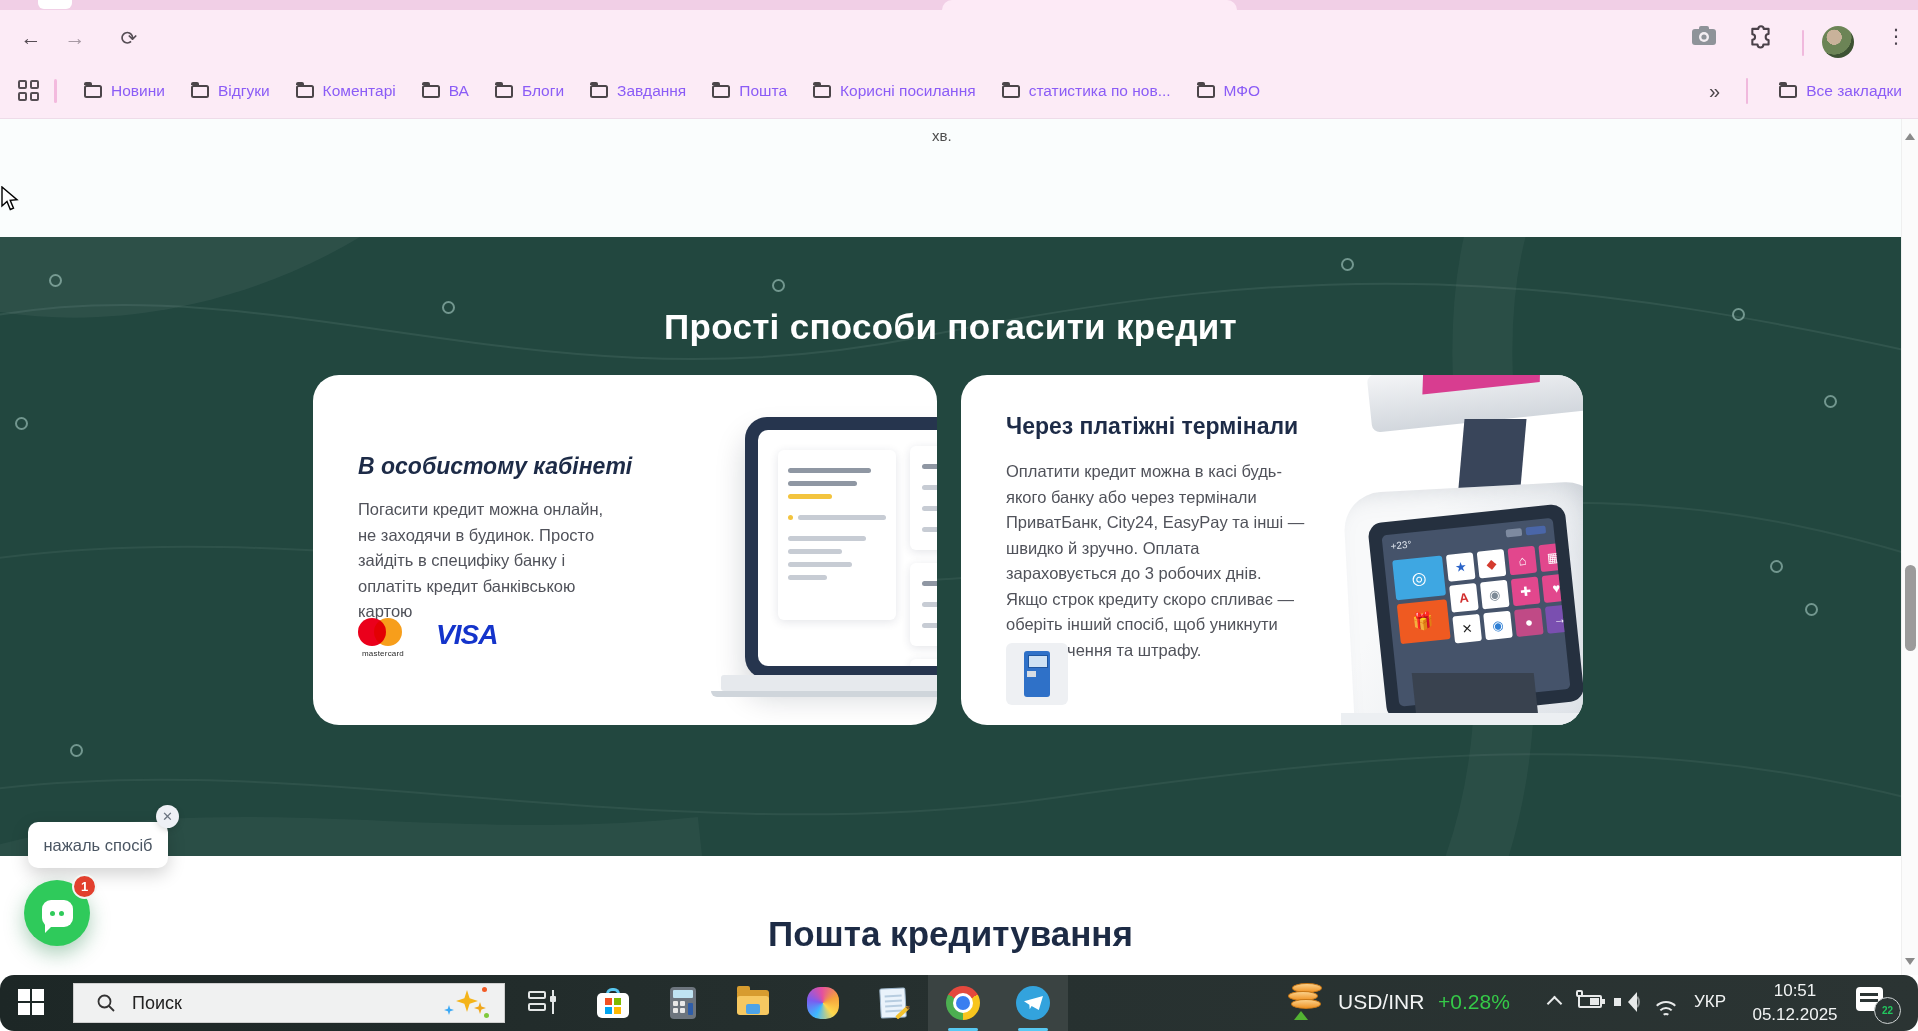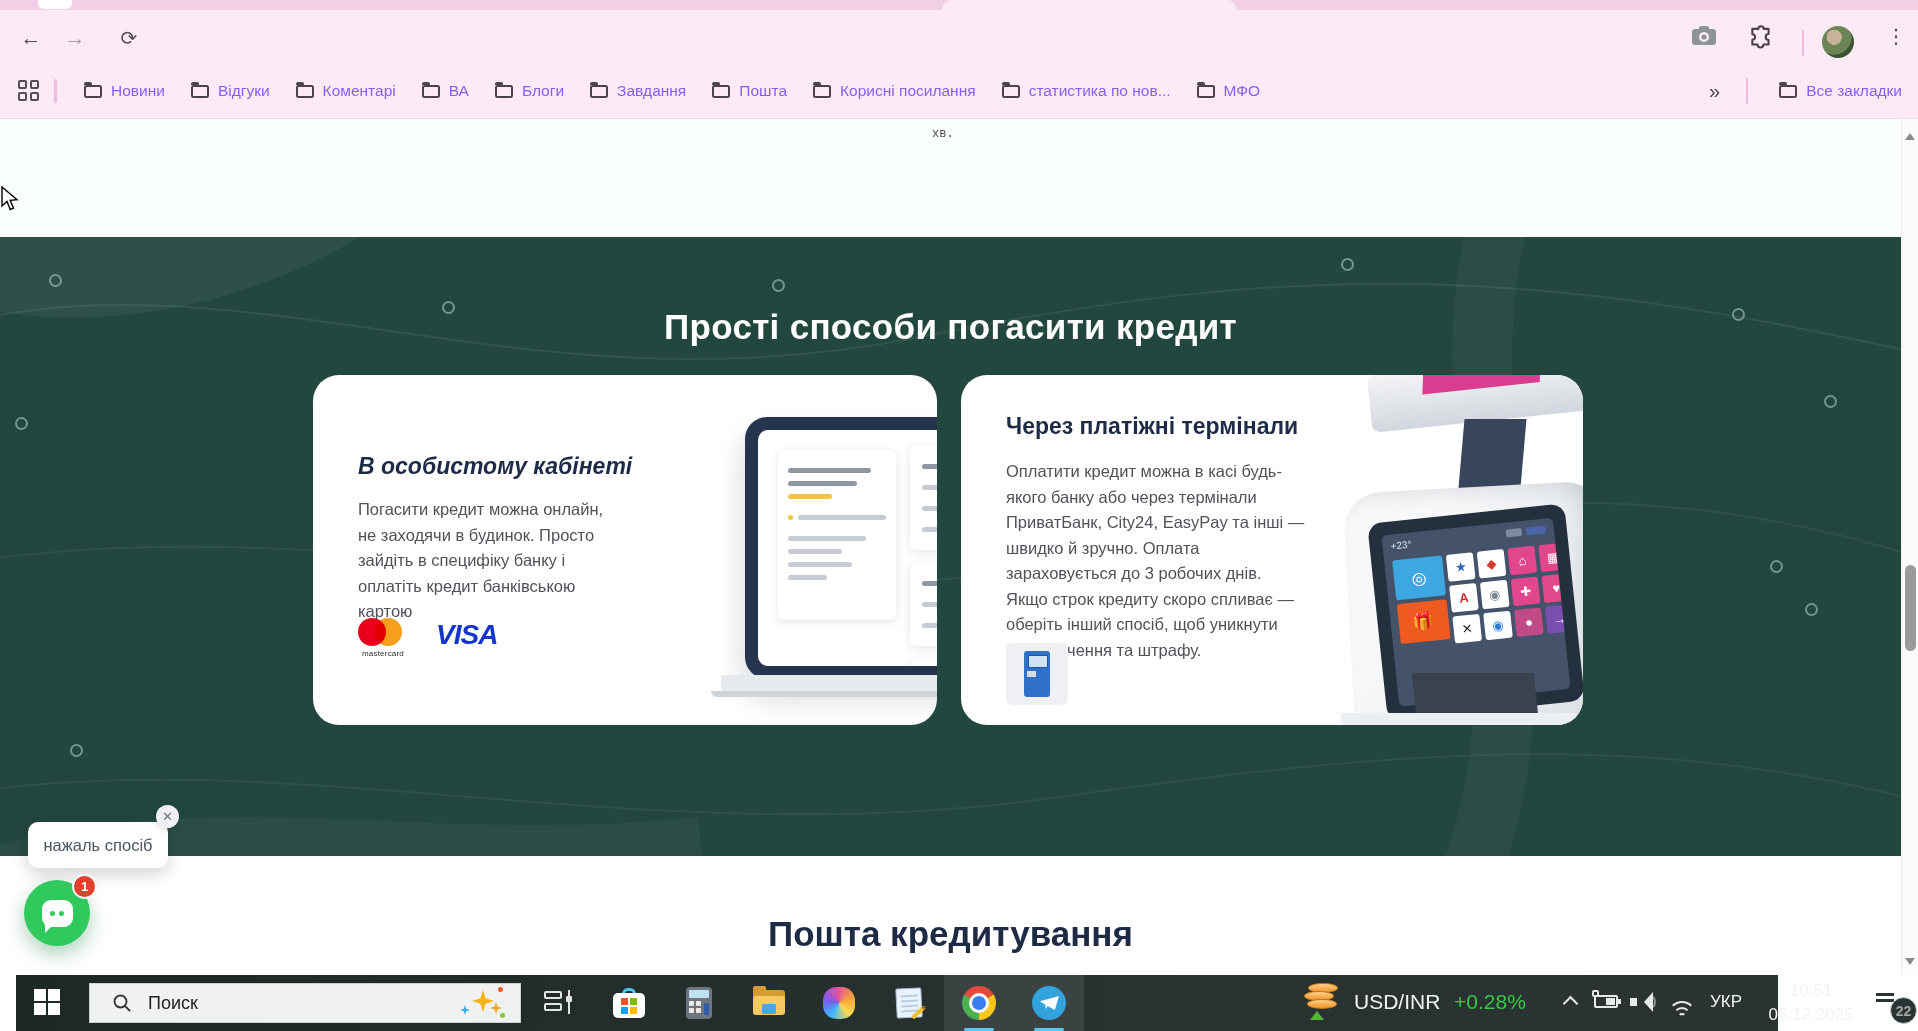--- a/index.html
+++ b/index.html
@@ -41,21 +41,21 @@
   .bm span.lbl{font-size:15.5px;color:#8b5cf6;}
   .fi{width:18px;height:13px;border:2px solid #4b4549;border-radius:2.5px;position:relative;margin-right:9px;flex:0 0 auto;}
   .fi::before{content:"";position:absolute;top:-5px;left:-2px;width:8px;height:3px;background:#4b4549;border-radius:2px 2px 0 0;}
   .bm-spacer{flex:1;}
   .bm-over{font-size:20px;color:#4b4549;margin:0 26px 0 8px;}
   .bm-sep2{width:2px;height:26px;background:#f0b9dd;border-radius:2px;margin-right:18px;}
   .bm.allbm{margin-right:16px;}
 
   
   .strip-top{position:absolute;left:0;top:119px;width:1918px;height:118px;background:#fafdfd;}
-  .strip-top .hv{position:absolute;left:932px;top:8px;font-size:12px;color:#4e4e4e;font-family:Liberation Mono, monospace;}
+  .strip-top .hv{position:absolute;left:932px;top:8px;font-size:15px;color:#4e4e4e;}
   .green{position:absolute;left:0;top:237px;width:1918px;height:619px;background:#22473f;overflow:hidden;}
   .green svg.waves{position:absolute;left:0;top:0;}
   .dc{position:absolute;width:13px;height:13px;border:2px solid rgba(168,205,196,.6);border-radius:50%;}
   .sec-h{position:absolute;left:0;top:47px;width:1901px;text-align:center;color:#fff;font-size:35px;font-weight:800;letter-spacing:.3px;}
 
   .card{position:absolute;top:138px;height:350px;background:#fff;border-radius:26px;overflow:hidden;}
   .card1{left:313px;width:624px;}
   .card2{left:961px;width:622px;}
   .card h3{margin:0;position:absolute;left:45px;font-size:23px;font-weight:700;color:#1d2b47;}
   .card1 h3{top:78px;font-style:italic;}
@@ -145,22 +145,22 @@
               border:2px solid #f2f7f4;}
 
   
   .sbar{position:absolute;left:1901px;top:119px;width:17px;height:856px;background:#fbfbfb;border-left:1px solid #efefef;}
   .sarrow{position:absolute;left:3px;width:0;height:0;border-left:5.5px solid transparent;border-right:5.5px solid transparent;}
   .sarrow.up{top:14px;border-bottom:7px solid #8a8a8a;}
   .sarrow.down{bottom:10px;border-top:7px solid #8a8a8a;}
   .sthumb{position:absolute;left:3px;top:446px;width:11px;height:86px;background:#9b9b9b;border-radius:6px;}
 
   
-  .taskbar{position:absolute;left:16px;top:975px;width:1762px;height:56px;
-           background:linear-gradient(90deg,#1d2726,#273130 55%,#2b3433);}
+  .taskbar{position:absolute;left:0;top:975px;width:1918px;height:56px;
+           background:linear-gradient(90deg,#1d2726,#273130 55%,#2b3433);border-radius:14px;}
   .start{position:absolute;left:18px;top:14px;width:28px;height:28px;display:grid;grid-template-columns:12px 12px;grid-template-rows:12px 12px;gap:2px;}
   .start i{background:#fff;}
   .tsearch{position:absolute;left:73px;top:8px;width:432px;height:40px;background:#f0f1f1;border:1px solid #cfcfcf;
            display:flex;align-items:center;}
   .tsearch .mag{margin-left:22px;}
   .tsearch .ph{margin-left:16px;font-size:18px;color:#222;}
   .sparkle-wrap{margin-left:auto;margin-right:14px;position:relative;width:46px;height:32px;}
   .sp4{position:absolute;clip-path:polygon(50% 0,62% 38%,100% 50%,62% 62%,50% 100%,38% 62%,0 50%,38% 38%);}
   .sp-main{left:12px;top:3px;width:22px;height:22px;background:#f4b41a;}
   .sp-small{left:30px;top:15px;width:12px;height:12px;background:#f0a71c;}
@@ -238,21 +238,21 @@
   .wifi .a3{bottom:-8px;width:8px;height:8px;}
   .lang{position:absolute;left:1694px;top:17px;font-size:17px;color:#f2f4f4;}
   .clock{position:absolute;left:1745px;top:6px;width:100px;text-align:center;color:#f2f4f4;}
   .clock .t{font-size:17px;}
   .clock .d{font-size:17px;margin-top:4px;}
   .notif{position:absolute;left:1856px;top:12px;width:27px;height:24px;background:#fff;border-radius:4px;}
   .notif i{position:absolute;left:4px;width:18px;height:2.5px;background:#2b3434;}
   .notif i:nth-child(1){top:6px;}
   .notif i:nth-child(2){top:12px;}
   .notif-badge{position:absolute;left:1874px;top:22px;width:27px;height:27px;border-radius:50%;background:#2b3434;
-               border:1.5px solid #cfd4d4;color:#a3a3a3;font-size:14px;font-weight:700;display:flex;align-items:center;justify-content:center;}
+               border:1.5px solid #cfd4d4;color:#22c55e;font-size:10px;font-weight:700;display:flex;align-items:center;justify-content:center;}
 
   .cursor{position:absolute;left:0px;top:186px;}
 </style>
 </head>
 <body>
 
 <div class="stage">
 
   <div class="tabstrip">
     <div class="tab-fragment"></div>

